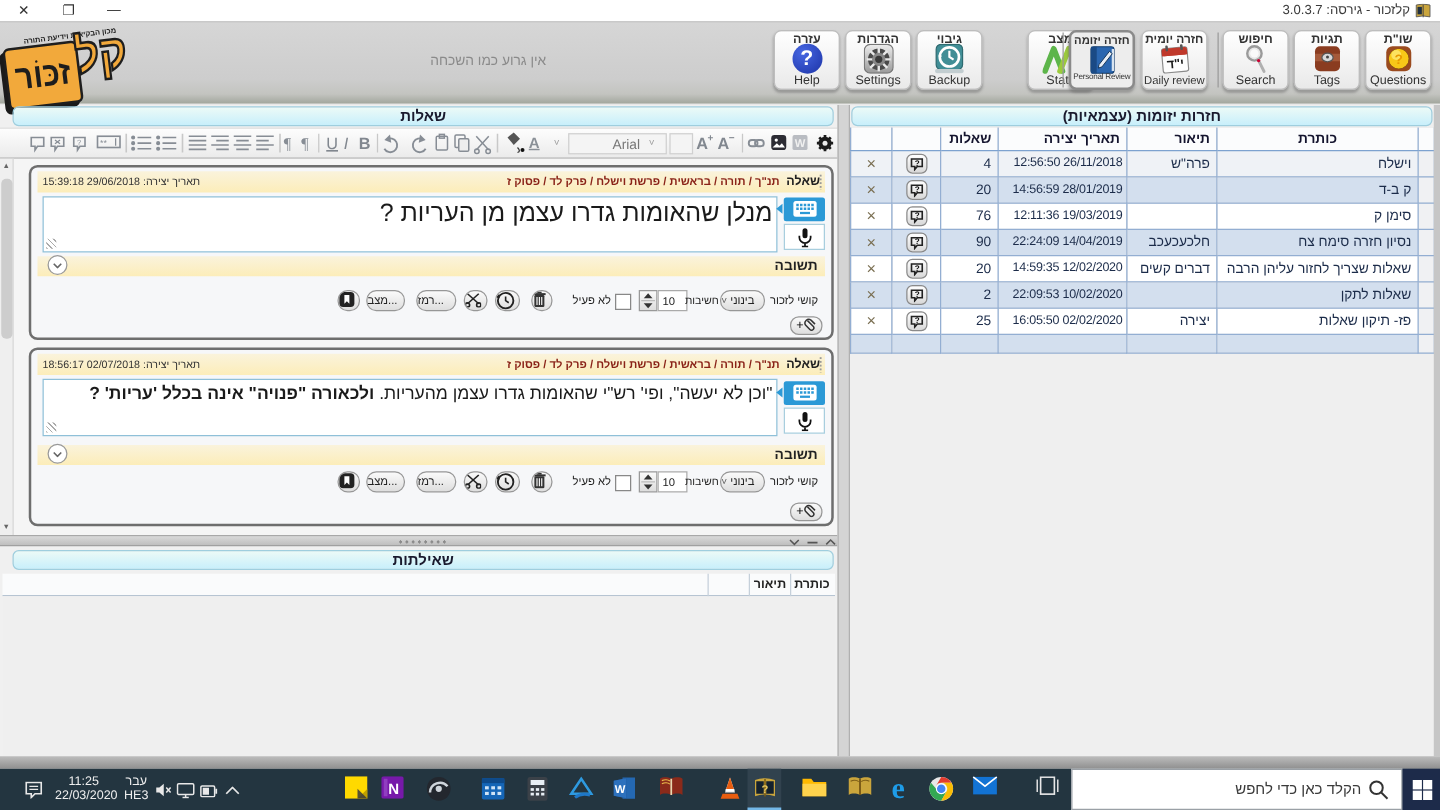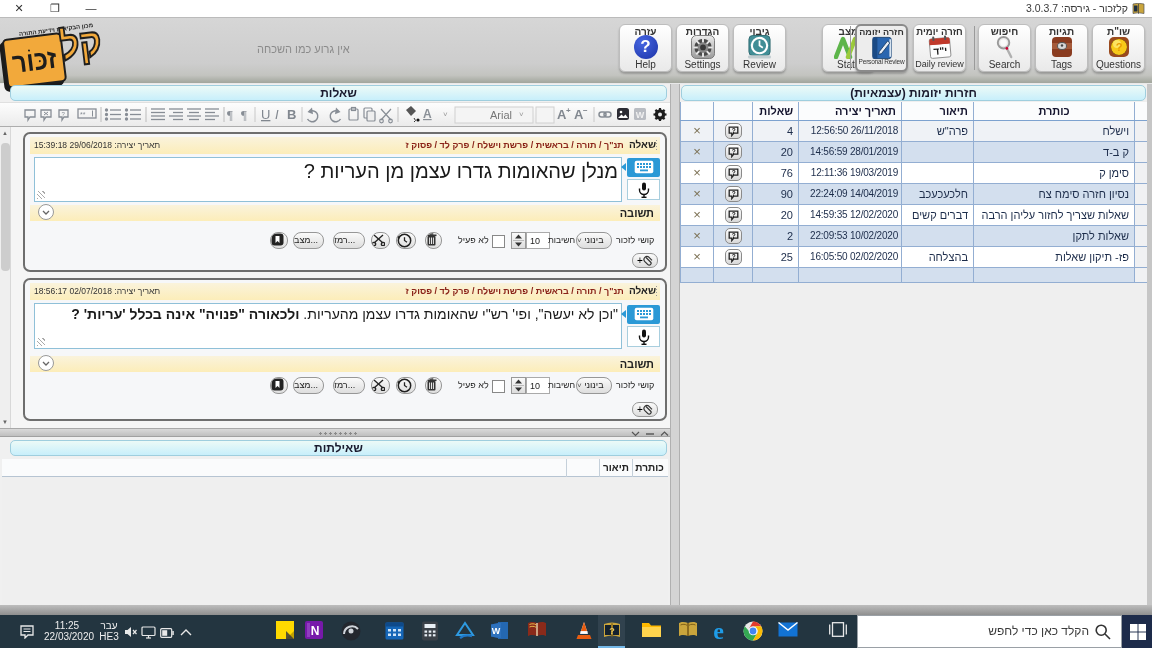--- a/index.html
+++ b/index.html
@@ -4,21 +4,21 @@
 *{margin:0;padding:0;box-sizing:border-box}
 html,body{width:1152px;height:648px;overflow:hidden}
 body{font-family:"Liberation Sans",sans-serif;position:relative;background:#f0f0f0}
 .abs{position:absolute}
 
 #titlebar{left:0;top:0;width:1152px;height:17px;background:#fff;color:#444}
 #titlebar .wbtn{position:absolute;top:2px;font-size:11px;color:#333;width:14px;text-align:center}
 #apptitle{position:absolute;right:24px;top:2px;font-size:10.5px;color:#3a3a3a;direction:rtl}
 
 #band{left:0;top:17px;width:1152px;height:67px;background:linear-gradient(#d6d6d6 0%,#cdcdcd 70%,#c3c4c0 88%,#a4a89f 99%);border-top:1px solid #bbb;border-bottom:1px solid #e8e8e8}
-#slogan{position:absolute;left:257px;top:25px;width:180px;text-align:left;font-size:11px;color:#8a8a8a}
+#slogan{position:absolute;left:257px;top:25px;width:180px;text-align:right;font-size:11px;color:#8a8a8a}
 
 .bigbtn{position:absolute;top:6px;width:53px;height:48px;background:linear-gradient(#ffffff,#e9e9e9);border:1px solid #bdbdbd;border-radius:6px;box-shadow:0 2px 2px rgba(100,100,100,.45);text-align:center;color:#333}
 .bigbtn .he{font-size:10px;font-weight:bold;line-height:11px;margin-top:1px;white-space:nowrap}
 .bigbtn .en{font-size:10px;line-height:11px;position:absolute;bottom:1px;left:0;right:0;white-space:nowrap;overflow:hidden}
 .bigbtn .ic{position:absolute;left:0;right:0;top:10px;height:26px}
 .vsep{position:absolute;top:8px;width:1px;height:44px;background:#9a9a9a}
 
 .cyanbar{position:absolute;height:16px;background:linear-gradient(#ecfaf7,#c8effb);border:1px solid #9fcede;border-radius:5px;text-align:center;font-size:12px;font-weight:bold;color:#1a1a2e;line-height:15px}
 
 #edittb{left:0;top:102px;width:670px;height:25px;background:linear-gradient(#fdfdfd,#ebebeb);border-bottom:1px solid #adadad;border-top:1px solid #e0e0e0}
@@ -130,21 +130,21 @@
  <div class="bigbtn" style="left:733px">
       <div class="he">גיבוי</div>
       <div class="ic"><svg width="25" height="24" viewBox="0 0 26 25">
           <rect x="2" y="0.5" width="22" height="21" rx="4" fill="#418e96"></rect>
           <rect x="2" y="0.5" width="22" height="21" rx="4" fill="none" stroke="#2e6a70"></rect>
           <rect x="1" y="21" width="24" height="3.5" rx="1.7" fill="#c2cdd0"></rect>
           <circle cx="13" cy="11" r="8" fill="none" stroke="#fff" stroke-width="2.2"></circle>
           <path d="M13 5.8 v5.2 l3.5 2.3" fill="none" stroke="#fff" stroke-width="1.8"></path>
           <path d="M5.5 8 l-1.8 2.4 3 0.4z" fill="#fff"></path>
         </svg></div>
-      <div class="en">Review</div>
+      <div class="en">Backup</div>
     </div>
  <div class="bigbtn" style="left:822px">
       <div class="he">מצב</div>
       <div class="ic"><svg width="30" height="24" viewBox="0 0 30 24">
           <path d="M2 22 L9 4 L16 22" fill="none" stroke="#5db54a" stroke-width="4.5" stroke-linecap="round" stroke-linejoin="round"></path>
           <path d="M14 22 L21 4 L28 22" fill="none" stroke="#9ccb3b" stroke-width="4.5" stroke-linecap="round" stroke-linejoin="round"></path>
         </svg></div>
       <div class="en">Stats</div>
     </div>
  <div class="vsep" style="left:850px"></div>
@@ -608,21 +608,21 @@
           <td class="g"></td>
         </tr>
   <tr>
           <td class="w x">×</td>
           <td class="w bub"><span class="bubbtn"><svg width="11" height="11" viewBox="0 0 11 11">
                 <path d="M1.2 1.2h8.6v6h-4l-2 2.4v-2.4h-2.6z" fill="none" stroke="#222" stroke-width="1.3"></path>
                 <text x="5.7" y="6.6" font-size="6.5" font-weight="bold" text-anchor="middle" fill="#111">?</text>
               </svg></span></td>
           <td class="w">25</td>
           <td class="w d">16:05:50 02/02/2020</td>
-          <td class="w">בהצלחה</td>
+          <td class="w">יצירה</td>
           <td class="w">פז- תיקון שאלות</td>
           <td class="g"></td>
         </tr>
   <tr style="height:15px">
           <td class="b" style="height:15px"></td>
           <td class="b" style="height:15px"></td>
           <td class="b" style="height:15px"></td>
           <td class="b" style="height:15px"></td>
           <td class="b" style="height:15px"></td>
           <td class="b" style="height:15px"></td>

